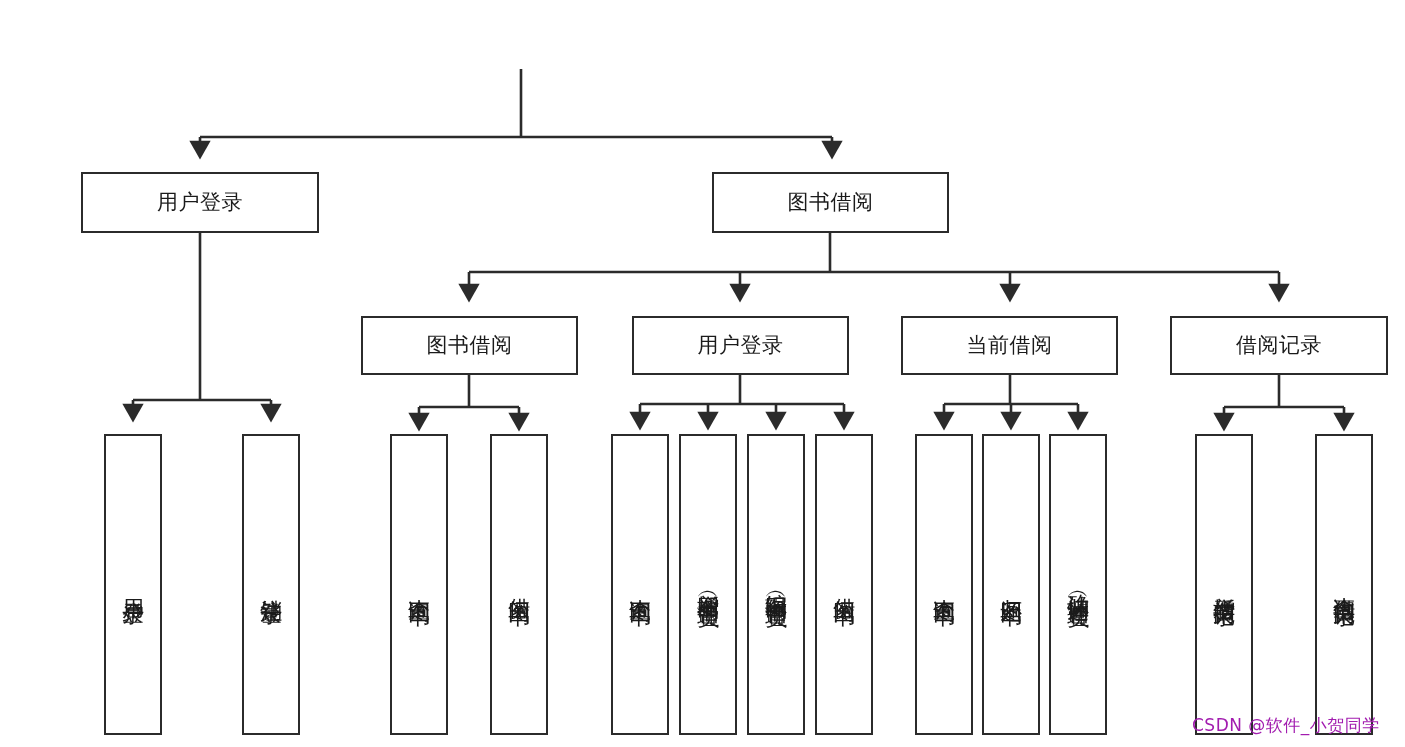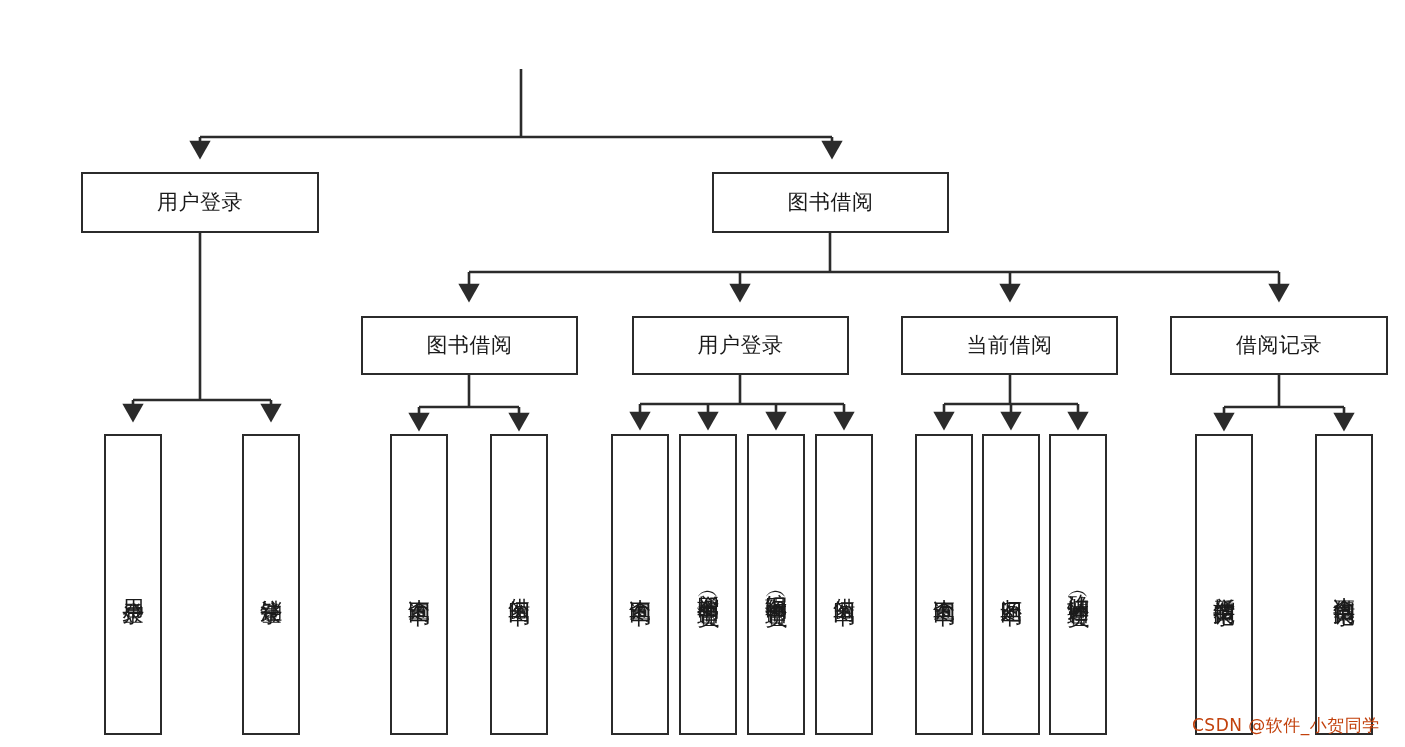--- a/index.html
+++ b/index.html
@@ -59,21 +59,21 @@
     writing-mode: vertical-rl;
     text-orientation: upright;
     font-size: 22px;
     line-height: 1.12;
     letter-spacing: 2px;
     white-space: nowrap;
   }
   .watermark {
     position: absolute;
     font-size: 17px;
-    color: #c2410c;
+    color: #a21caf;
     letter-spacing: 0.5px;
     white-space: nowrap;
     user-select: none;
   }
 </style>
 </head>
 <body>
 
 <div id="diagram-root">
 

